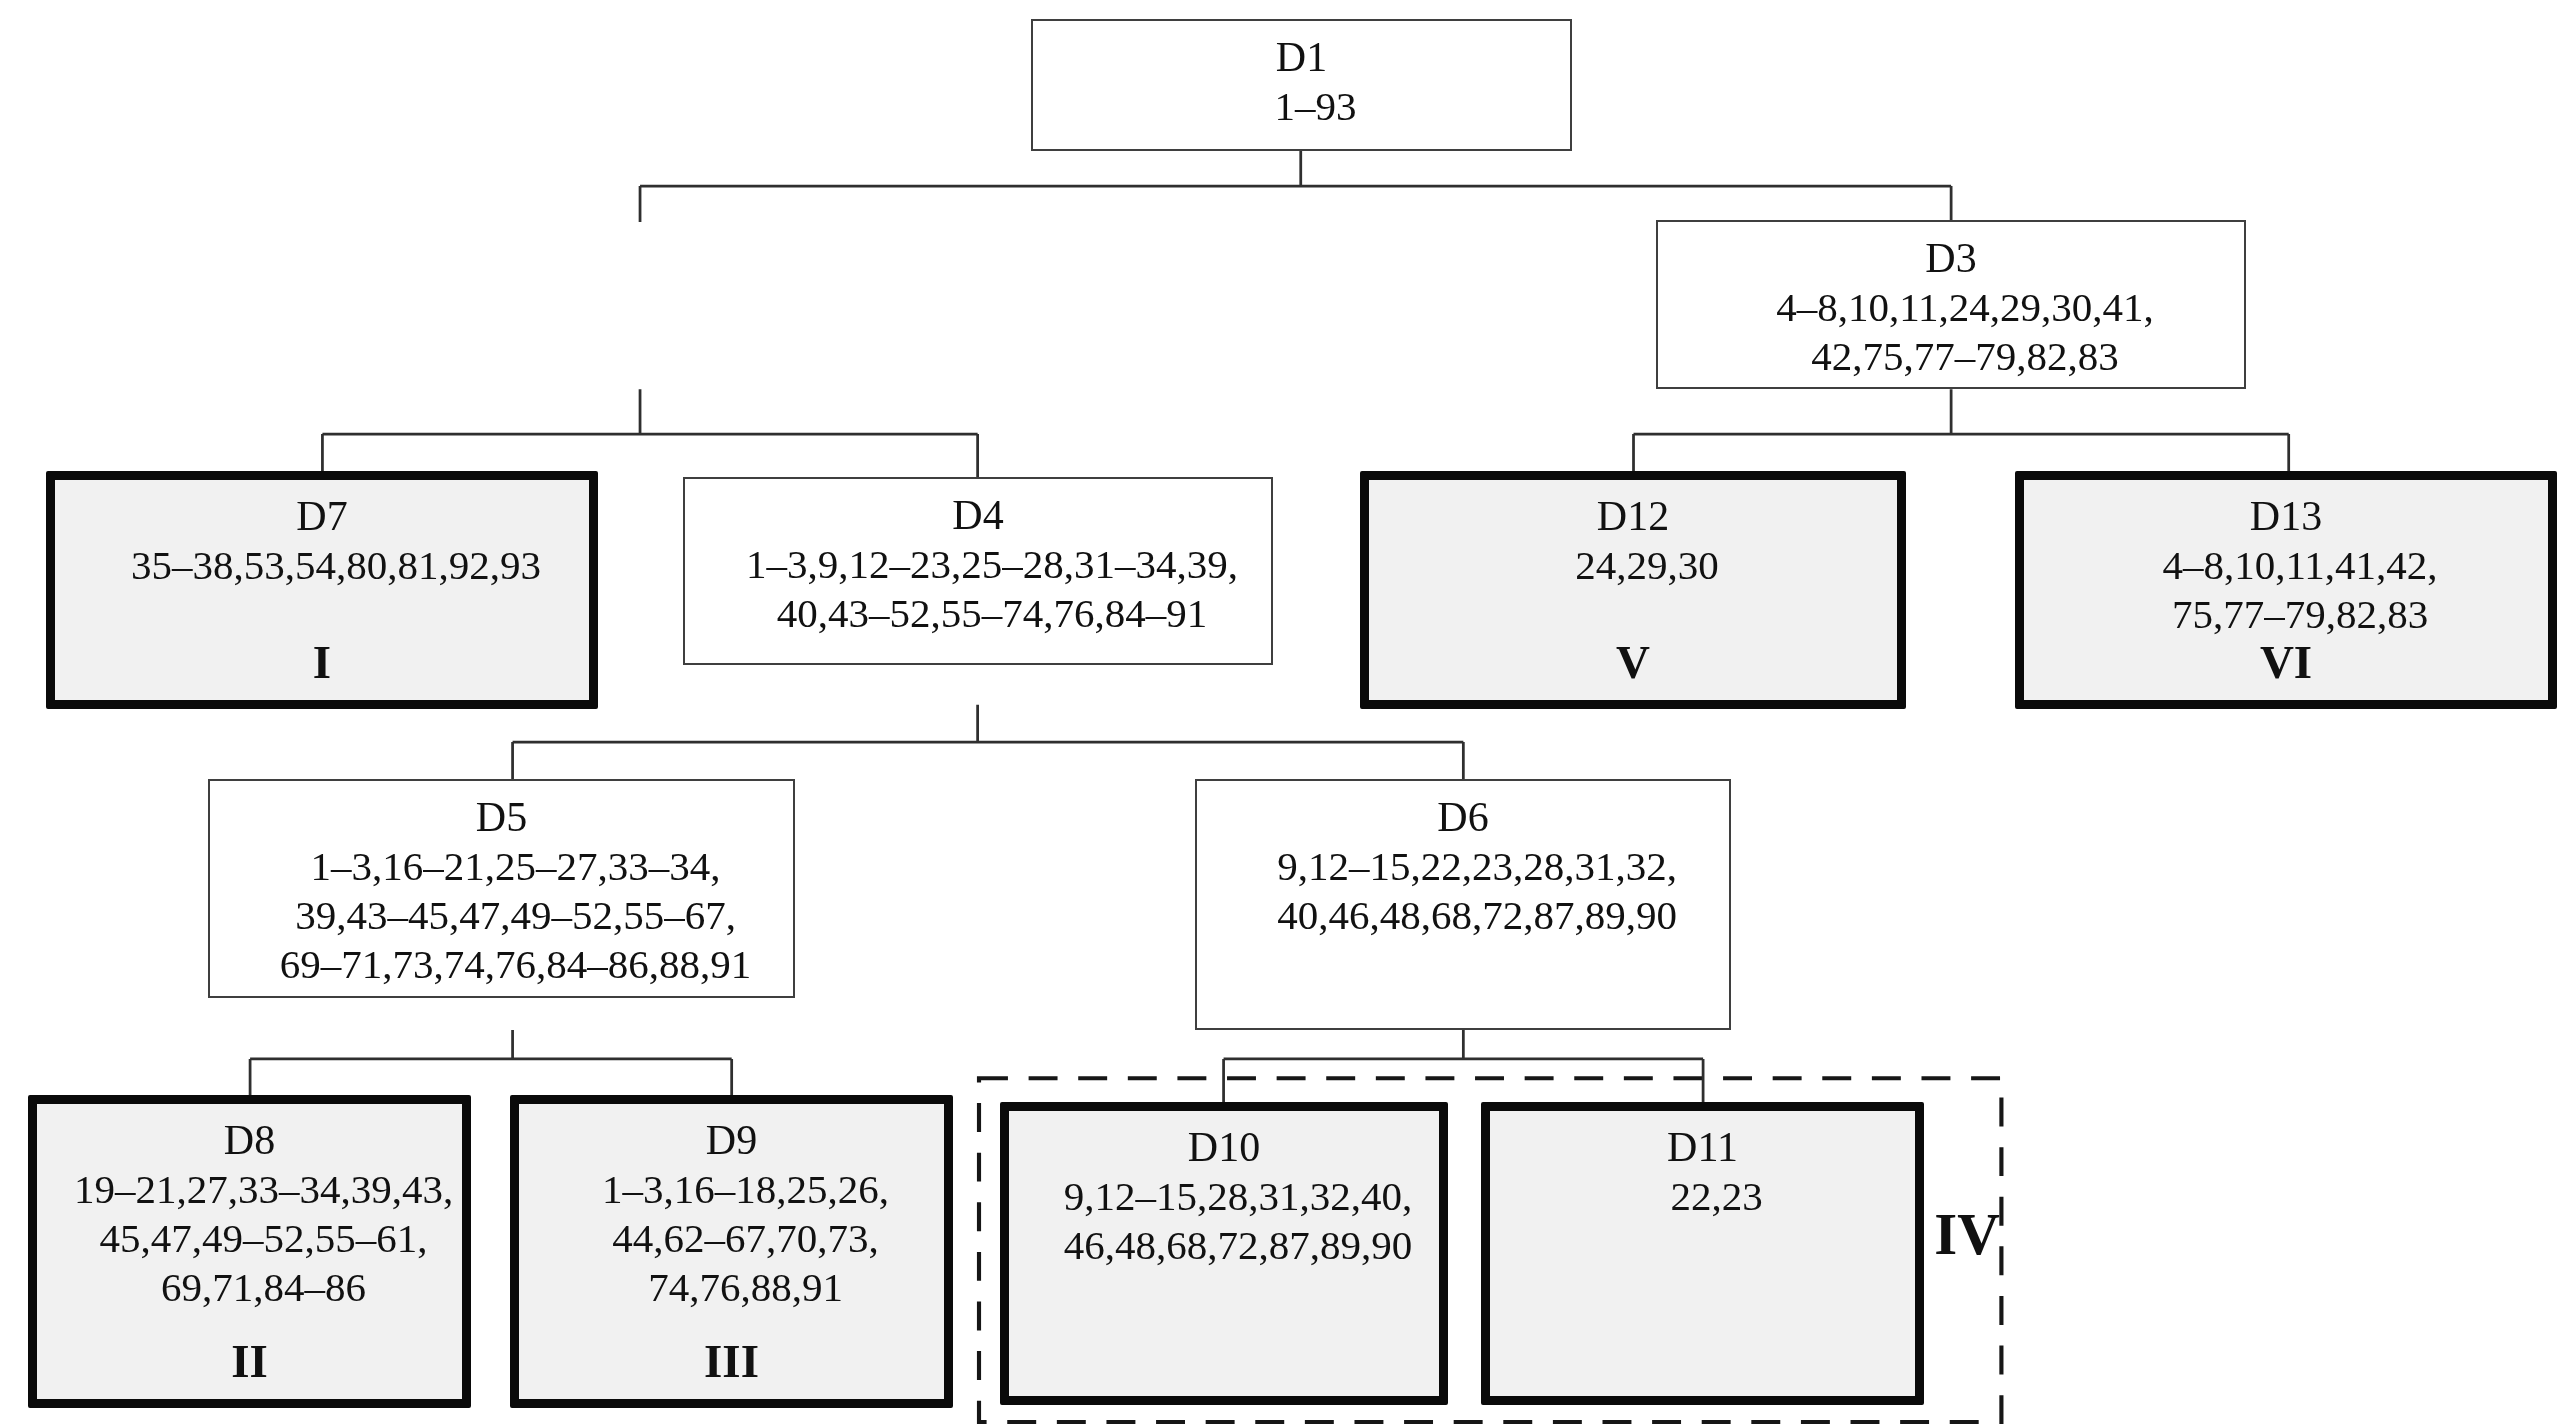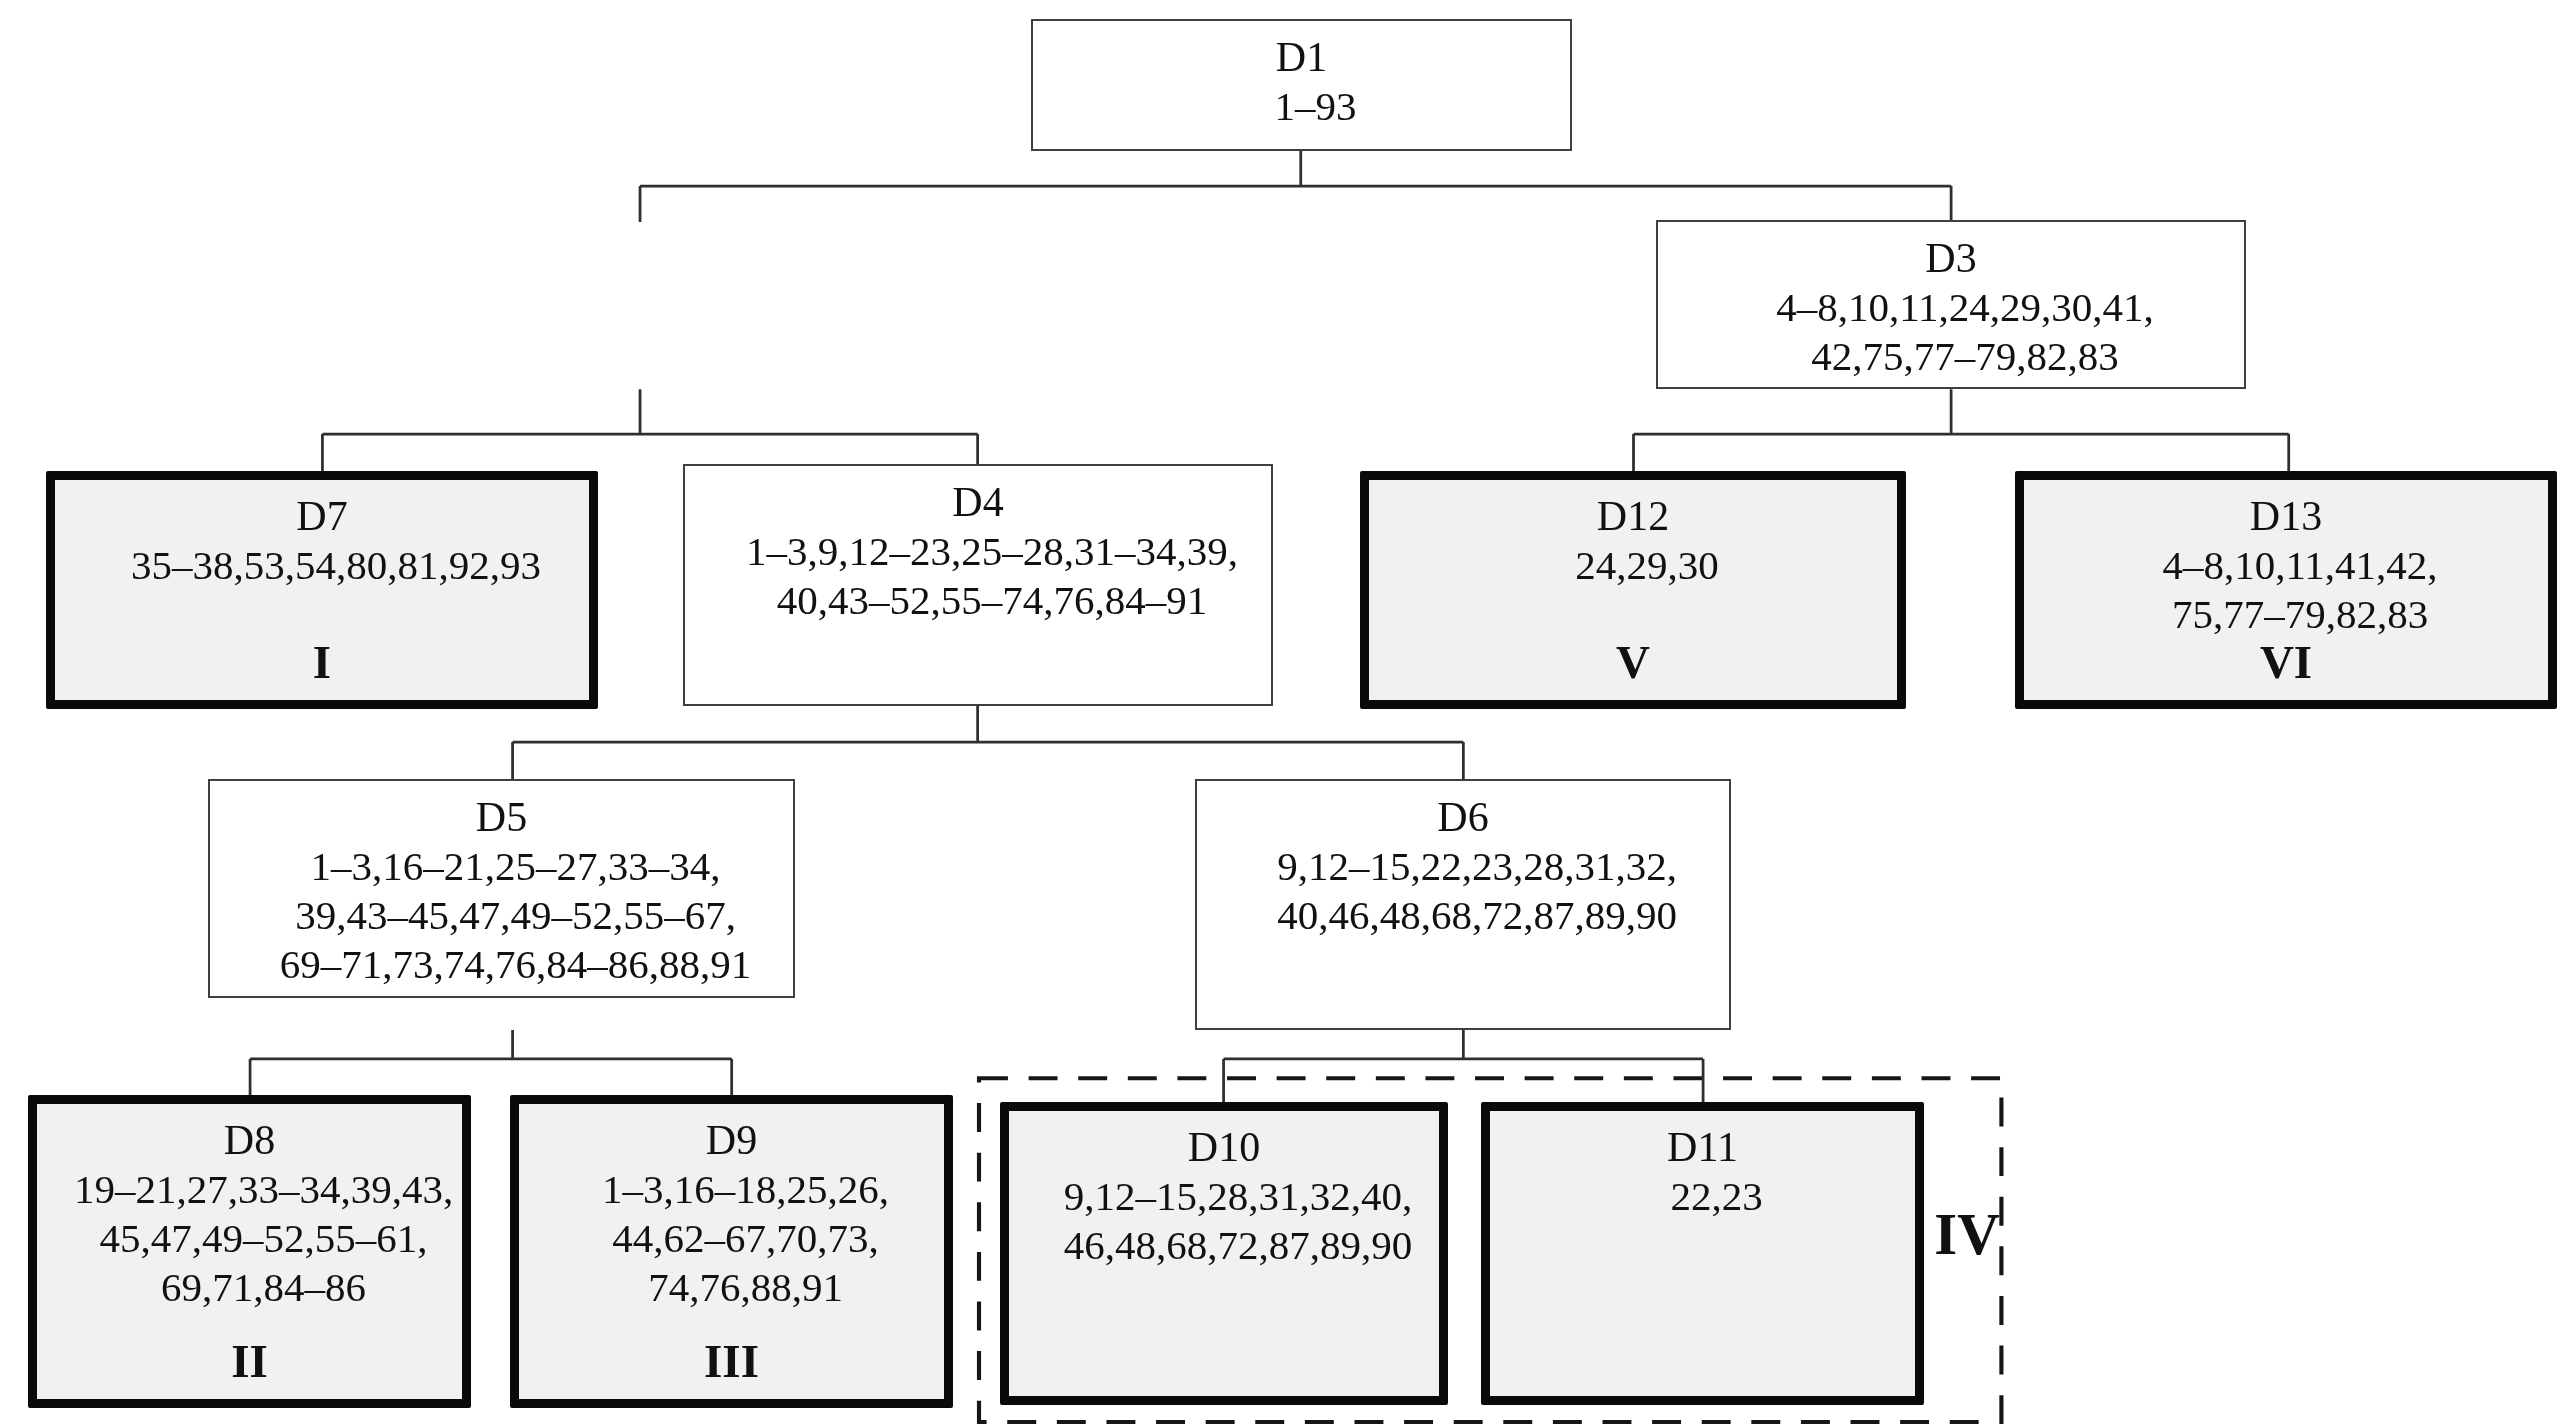--- a/index.html
+++ b/index.html
@@ -97,21 +97,21 @@
   </div>
 
   <div class="box emph" style="left:46px; top:471px; width:552px; height:238px;">
     <div class="node-title">D7</div>
     <div class="node-lines">
       <span class="rline">35–38,53,54,80,81,92,93</span>
     </div>
     <div class="numeral">I</div>
   </div>
 
-  <div class="box" style="left:683px; top:464px; width:590px; height:242px;">
+  <div class="box" style="left:683px; top:477px; width:590px; height:188px;">
     <div class="node-title">D4</div>
     <div class="node-lines">
       <span class="rline">1–3,9,12–23,25–28,31–34,39,</span>
       <span class="rline">40,43–52,55–74,76,84–91</span>
     </div>
   </div>
 
   <div class="box emph" style="left:1360px; top:471px; width:546px; height:238px;">
     <div class="node-title">D12</div>
     <div class="node-lines">

